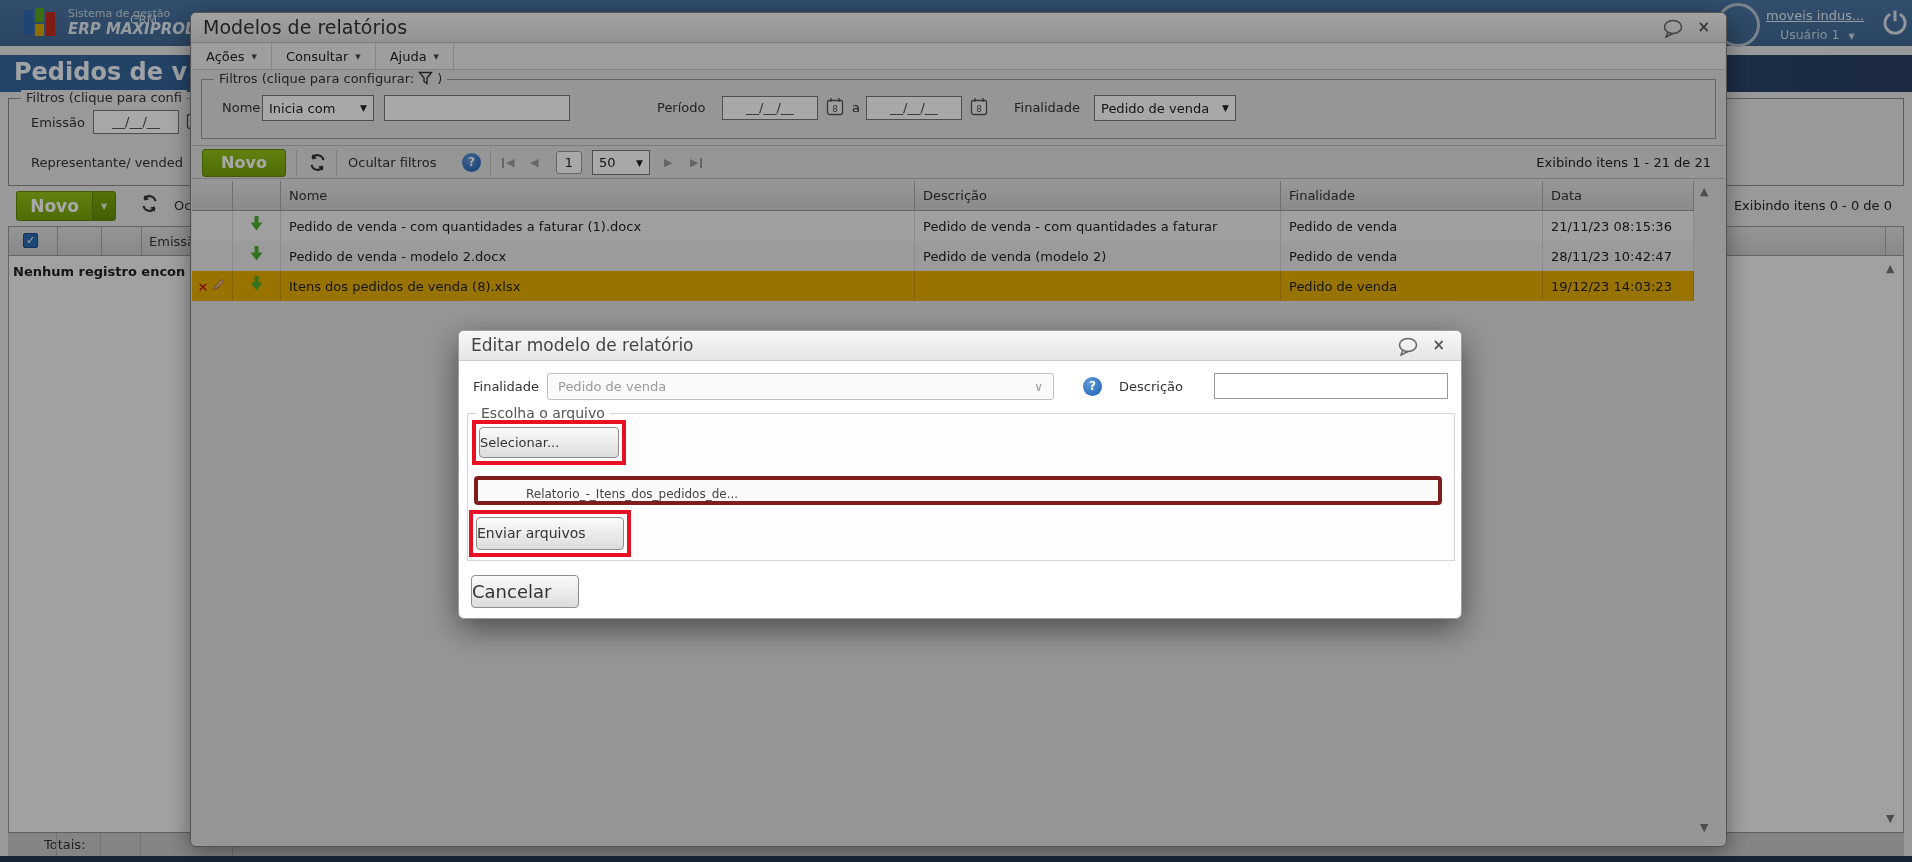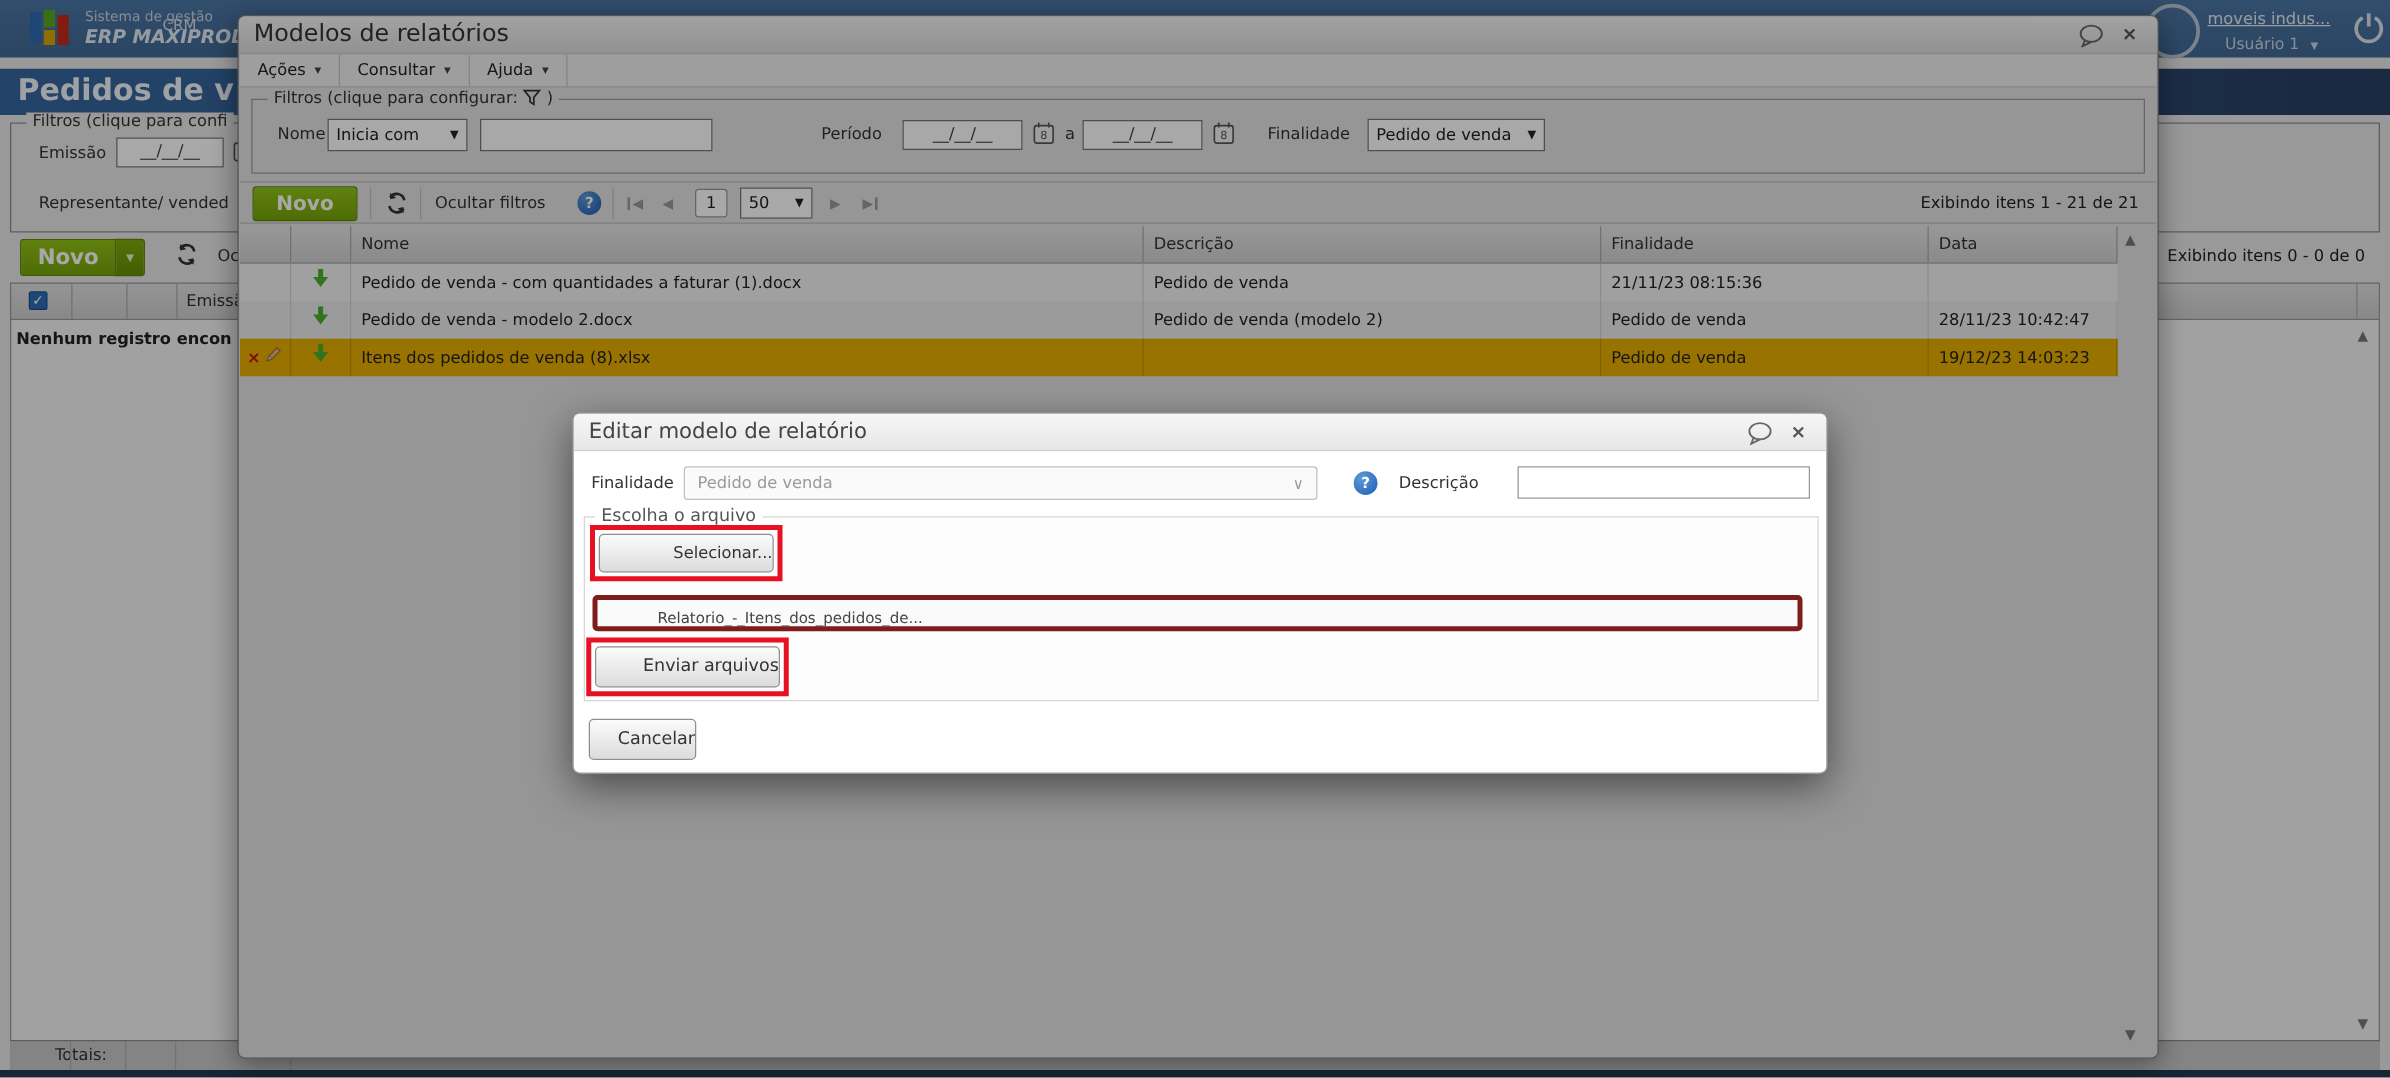--- a/index.html
+++ b/index.html
@@ -169,29 +169,29 @@
   .ed-help { position:absolute; left:624px; top:4px; }
   .ed-desc-lbl { position:absolute; left:660px; top:6px; }
   .ed-desc-input { position:absolute; left:755px; top:0; width:234px; height:26px;
                    border:1px solid #999; font-size:13px; padding:0 5px; background:#FFF; }
   .ed-fieldset { position:absolute; left:8px; top:82px; width:988px; height:148px;
                  border:1px solid #D6D6D6; background:#FDFDFD; }
   .ed-fieldset .fs-legend { left:8px; background:#FFF; font-size:14px; color:#555; }
   .red-box { display:inline-block; border:4px solid #E81123; padding:3px; background:transparent; }
   .red-box-1 { position:absolute; left:4px; top:6px; }
   .btn { background:linear-gradient(#FBFBFB,#DCDCDC); border:1px solid #8E8E8E; border-radius:4px;
-         color:#333; text-align:right; font-family:inherit; }
+         color:#333; text-align:left; font-family:inherit; }
   .btn-selecionar { width:140px; height:31px; font-size:13px; line-height:29px; }
   .file-row { position:absolute; left:6px; top:62px; width:968px; height:29px;
               border:4px solid #7f1d1d; border-radius:4px; background:#FAFAFA; }
   .file-name { position:absolute; left:48px; top:7px; font-size:12px; color:#444; }
   .red-box-2 { position:absolute; left:1px; top:96px; }
   .btn-enviar { width:148px; height:33px; font-size:14px; line-height:31px; }
-  .btn-cancelar { position:absolute; left:12px; top:244px; width:86px; height:33px;
-                  font-size:14px; line-height:31px; }
+  .btn-cancelar { position:absolute; left:12px; top:244px; width:108px; height:33px;
+                  font-size:18px; line-height:31px; }
 
   .green-arrow { display:inline-block; }
 </style>
 </head>
 <body>
 
 <div class="layer-base">
 
   <div class="topbar">
     <span class="logo-squares">
@@ -399,20 +399,21 @@
       <div class="cell-icons"></div>
       <div class="cell-icons">
         <span class="green-arrow">
           <svg width="13" height="15" viewBox="0 0 13 15">
               <rect x="4.5" y="0" width="4" height="7" fill="#4CAF2E"></rect>
               <path d="M0.5 6.5 h12 L6.5 14.5 Z" fill="#4CAF2E"></path>
             </svg>
         </span>
       </div>
       <div>Pedido de venda - com quantidades a faturar (1).docx</div>
+      <div>Pedido de venda - com quantidades a faturar</div>
       <div>Pedido de venda</div>
       <div>21/11/23 08:15:36</div>
     </div>
 
     <div class="g-row g-body r1">
       <div class="cell-icons"></div>
       <div class="cell-icons">
         <span class="green-arrow">
           <svg width="13" height="15" viewBox="0 0 13 15">
               <rect x="4.5" y="0" width="4" height="7" fill="#4CAF2E"></rect>

